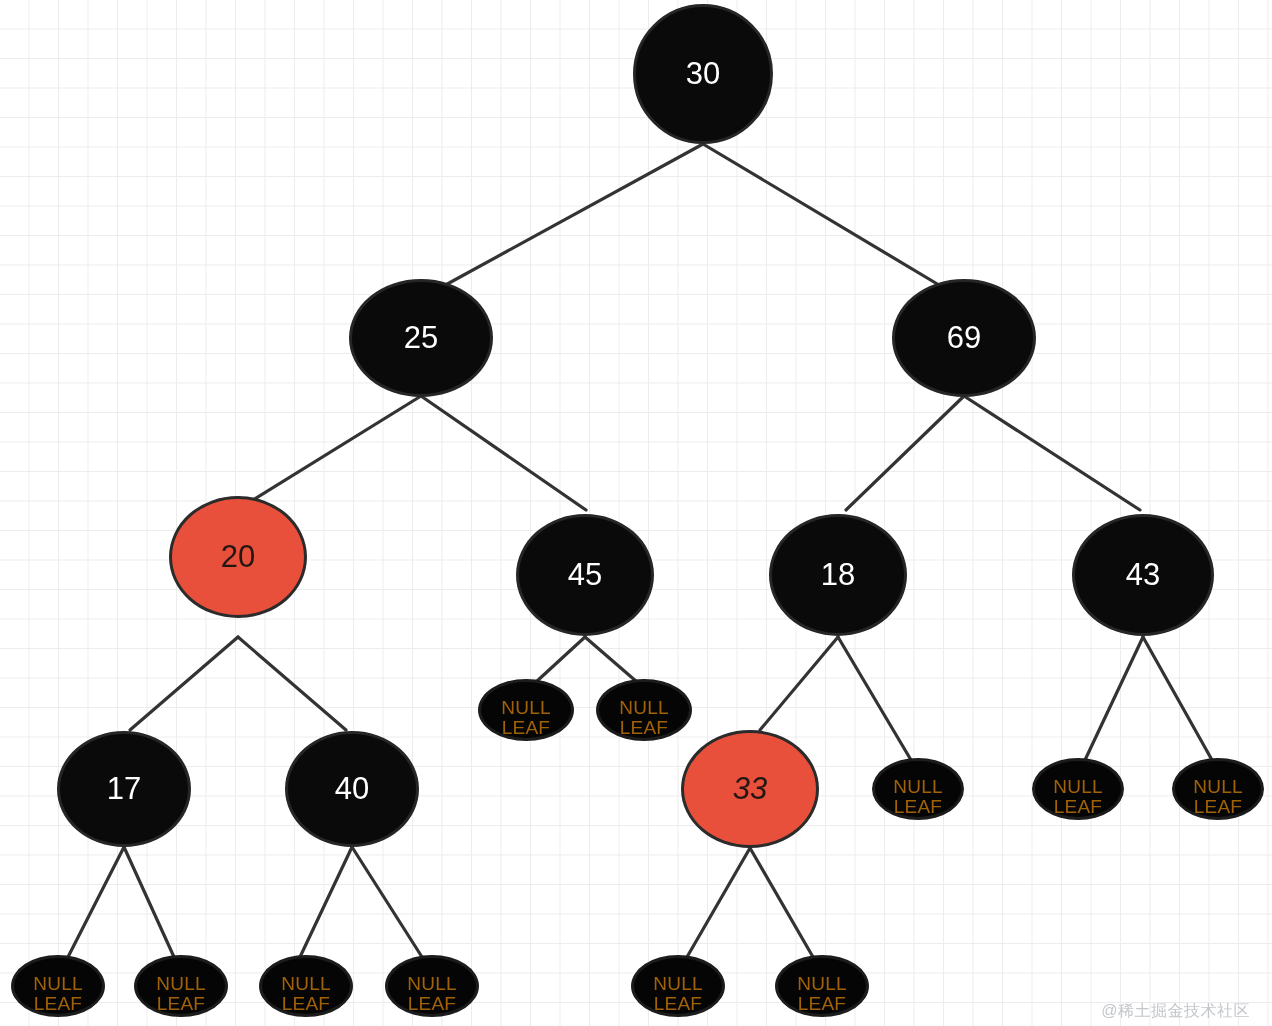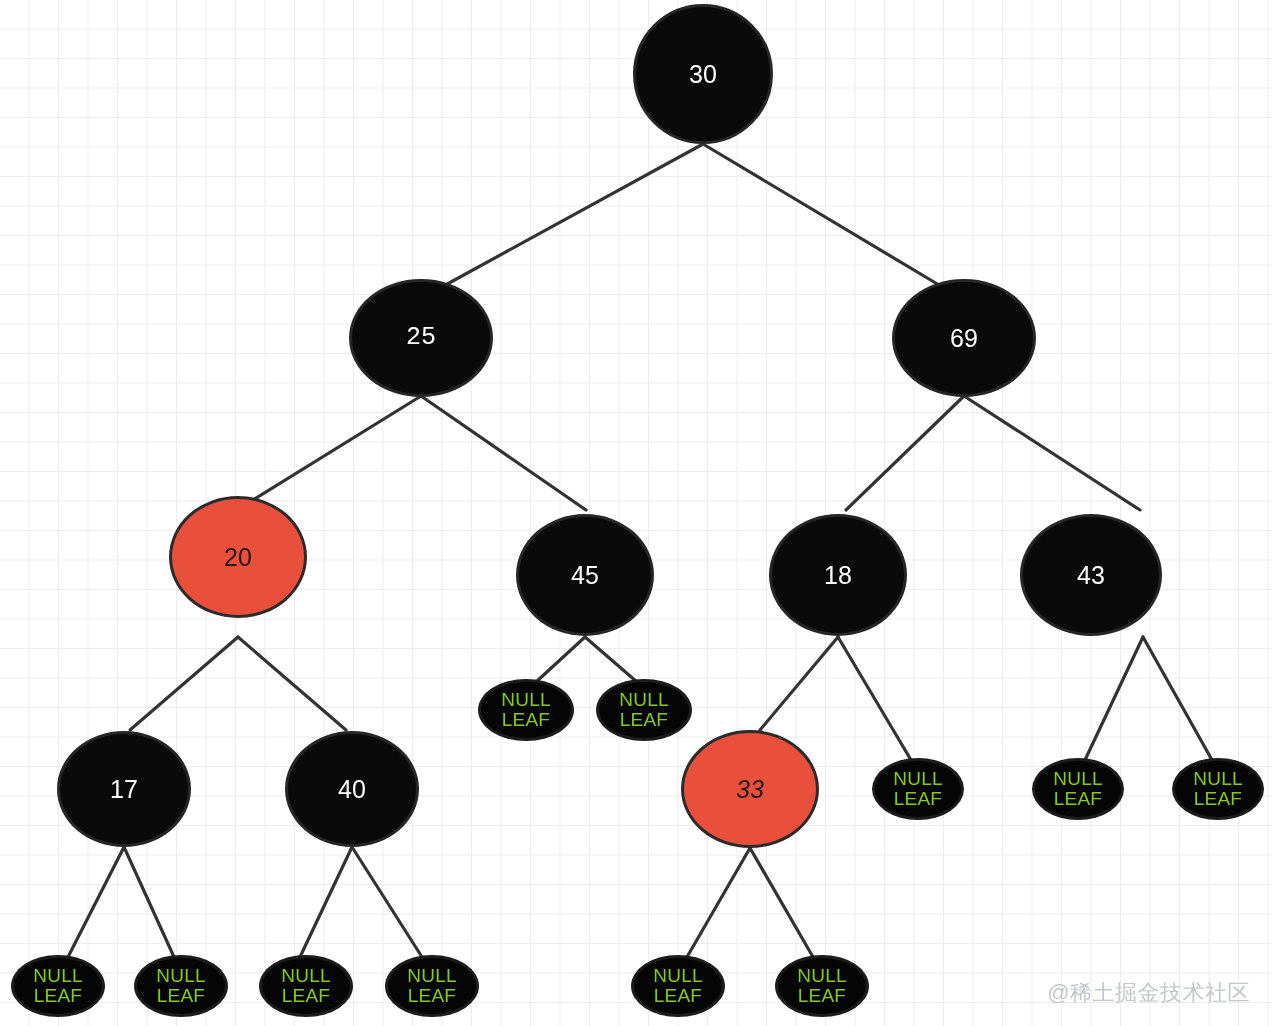--- a/index.html
+++ b/index.html
@@ -43,40 +43,41 @@
     background: #0a0a0a;
     border: 3px solid #262626;
     color: #ffffff;
   }
   .node.red {
     background: #e8503c;
     border: 3px solid #2b2b2b;
     color: #231713;
   }
   .node.value {
-    font-size: 25px;
+    font-size: 31px;
     font-weight: 400;
   }
   .node.nil {
     font-size: 19px;
     font-weight: 400;
-    color: #84cc16;
+    color: #a16207;
     background: #050505;
     border: 3px solid #1c1c1c;
     flex-direction: column;
     letter-spacing: 0.2px;
+    justify-content: flex-end;
   }
   .node.nil .ln {
     display: block;
   }
   #watermark {
     position: absolute;
     right: 22px;
-    bottom: 18px;
-    font-size: 22px;
+    bottom: 4px;
+    font-size: 16px;
     color: #c3c6cb;
     letter-spacing: 0.5px;
     user-select: none;
   }
 </style>
 </head>
 <body>
 
 <div id="canvas">
 
@@ -100,36 +101,36 @@
       <line x1="352" y1="847" x2="300" y2="957" stroke="#333333" stroke-width="3.2" stroke-linecap="round"></line>
       <line x1="352" y1="847" x2="422" y2="957" stroke="#333333" stroke-width="3.2" stroke-linecap="round"></line>
       <line x1="750" y1="848" x2="687" y2="957" stroke="#333333" stroke-width="3.2" stroke-linecap="round"></line>
       <line x1="750" y1="848" x2="813" y2="957" stroke="#333333" stroke-width="3.2" stroke-linecap="round"></line>
     </svg>
 
   <div id="nodes-layer">
       <div class="node black value" style="left: 633px; top: 4px; width: 140px; height: 140px;">
         <span>30</span>
       </div>
-      <div class="node black value" style="left: 349px; top: 279px; width: 144px; height: 118px; font-family: Liberation Mono, monospace;">
+      <div class="node black value" style="left: 349px; top: 279px; width: 144px; height: 118px;">
         <span>25</span>
       </div>
       <div class="node black value" style="left: 892px; top: 279px; width: 144px; height: 118px;">
         <span>69</span>
       </div>
       <div class="node red value" style="left: 169px; top: 496px; width: 138px; height: 122px;">
         <span>20</span>
       </div>
       <div class="node black value" style="left: 516px; top: 514px; width: 138px; height: 122px;">
         <span>45</span>
       </div>
       <div class="node black value" style="left: 769px; top: 514px; width: 138px; height: 122px;">
         <span>18</span>
       </div>
-      <div class="node black value" style="left: 1020px; top: 514px; width: 142px; height: 122px;">
+      <div class="node black value" style="left: 1072px; top: 514px; width: 142px; height: 122px;">
         <span>43</span>
       </div>
       <div class="node black value" style="left: 57px; top: 731px; width: 134px; height: 116px;">
         <span>17</span>
       </div>
       <div class="node black value" style="left: 285px; top: 731px; width: 134px; height: 116px;">
         <span>40</span>
       </div>
       <div class="node red value" style="left: 681px; top: 730px; width: 138px; height: 118px; font-style: italic;">
         <span>33</span>

